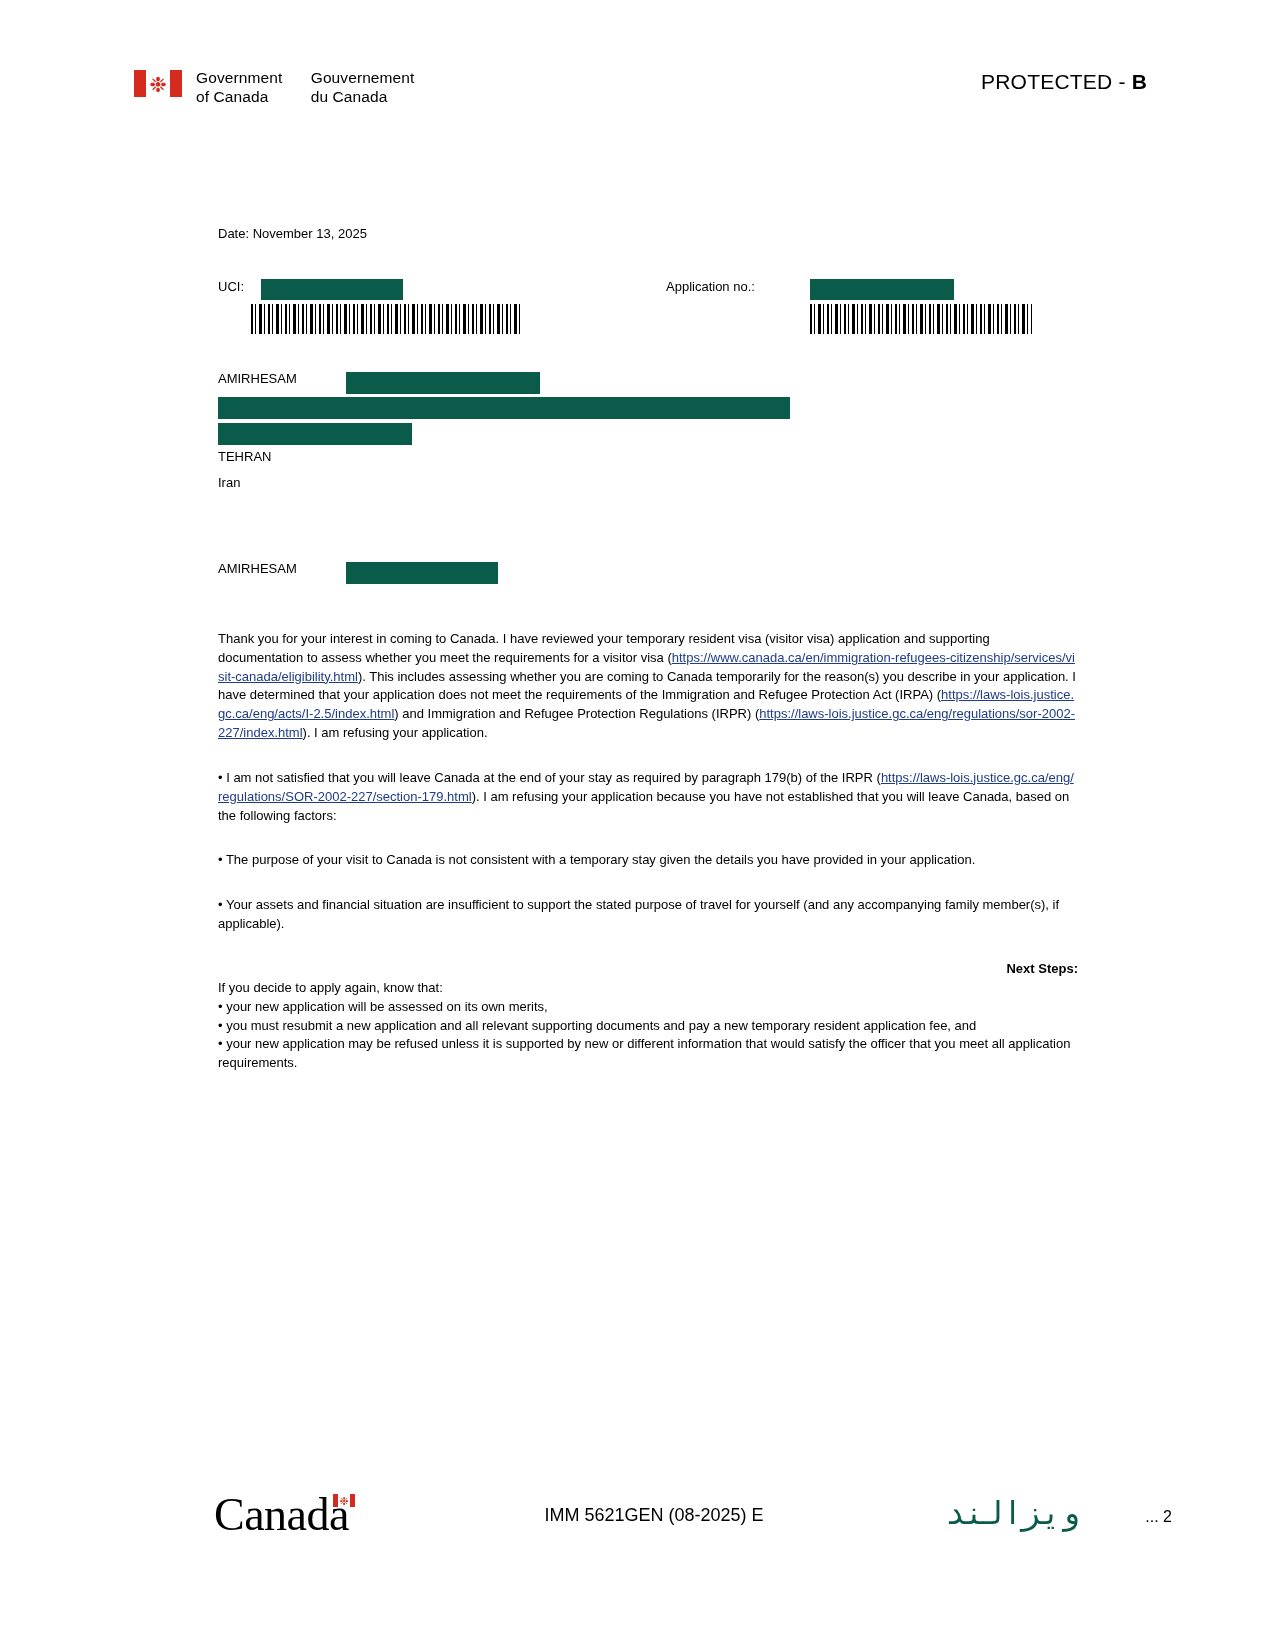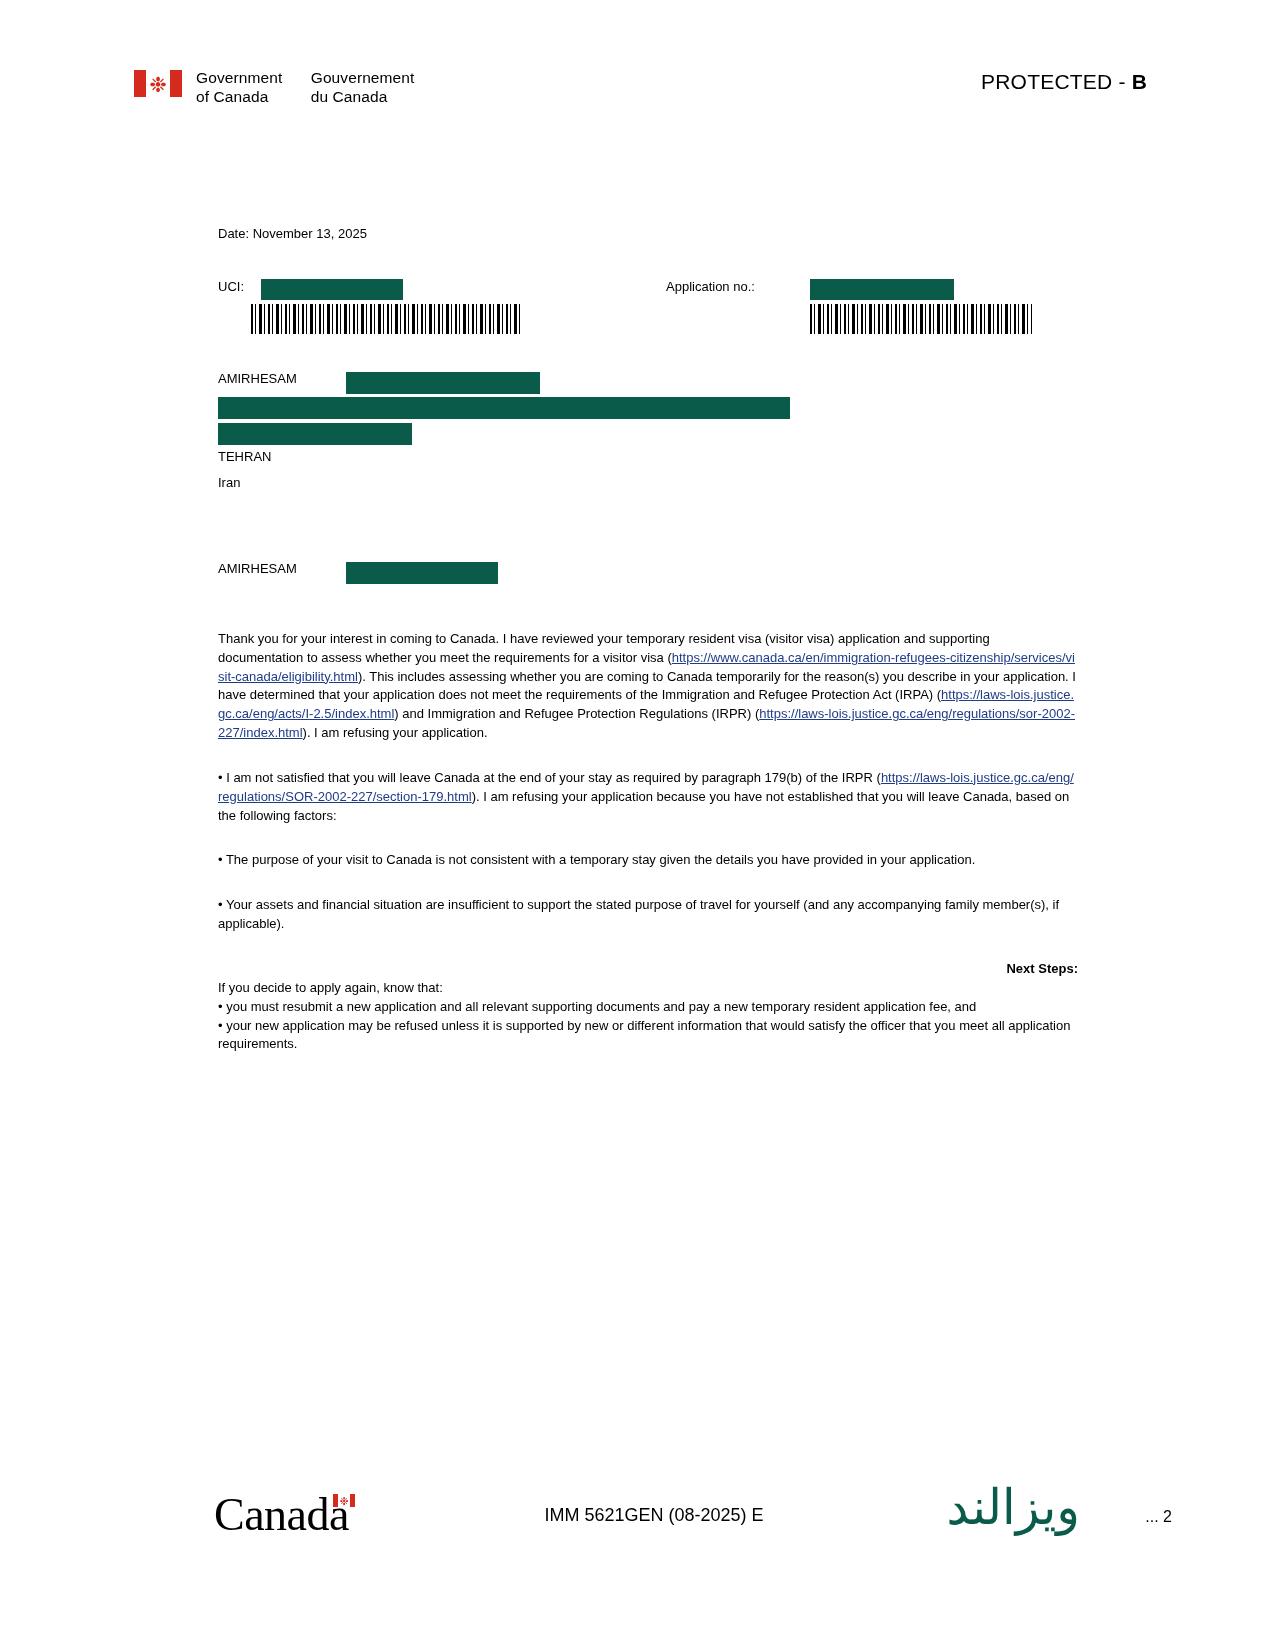--- a/index.html
+++ b/index.html
@@ -209,23 +209,23 @@
     position: absolute;
     left: 50%;
     transform: translateX(-50%);
     bottom: 12px;
     font-size: 18px;
   }
   .vizaland {
     position: absolute;
     right: 228px;
     bottom: 6px;
-    font-size: 49px;
+    font-size: 32px;
     color: #0B5B4B;
-    font-family: Liberation Serif, serif;
+    font-family: Liberation Mono, monospace;
     direction: rtl;
     line-height: 1;
   }
   .pagenum {
     position: absolute;
     right: 136px;
     bottom: 12px;
     font-size: 16px;
   }
 </style>
@@ -302,20 +302,21 @@
     <p class="para"><span>• I am not satisfied that you will leave Canada at the end of your stay as required by paragraph 179(b) of the IRPR (</span><a class="lnk" href="#">https://laws-lois.justice.gc.ca/eng/regulations/SOR-2002-227/section-179.html</a><span>). I am refusing your application because you have not established that you will leave Canada, based on the following factors:</span></p>
 
     <p class="para">• The purpose of your visit to Canada is not consistent with a temporary stay given the details you have provided in your application.</p>
 
     <p class="para">• Your assets and financial situation are insufficient to support the stated purpose of travel for yourself (and any accompanying family member(s), if applicable).</p>
 
 
     <div class="nextsteps">
       <p class="nextsteps-head">Next Steps:</p>
       <p>If you decide to apply again, know that:</p>
+      <p>• your new application will be assessed on its own merits,</p>
       <p>• you must resubmit a new application and all relevant supporting documents and pay a new temporary resident application fee, and</p>
       <p>• your new application may be refused unless it is supported by new or different information that would satisfy the officer that you meet all application requirements.</p>
     </div>
   </div>
 
   <div class="footer">
     <div class="canada-wordmark">
       <span>Canada</span><span class="flagdot">
         <span class="canada-flag-mini">
           <span class="m-l"></span>

